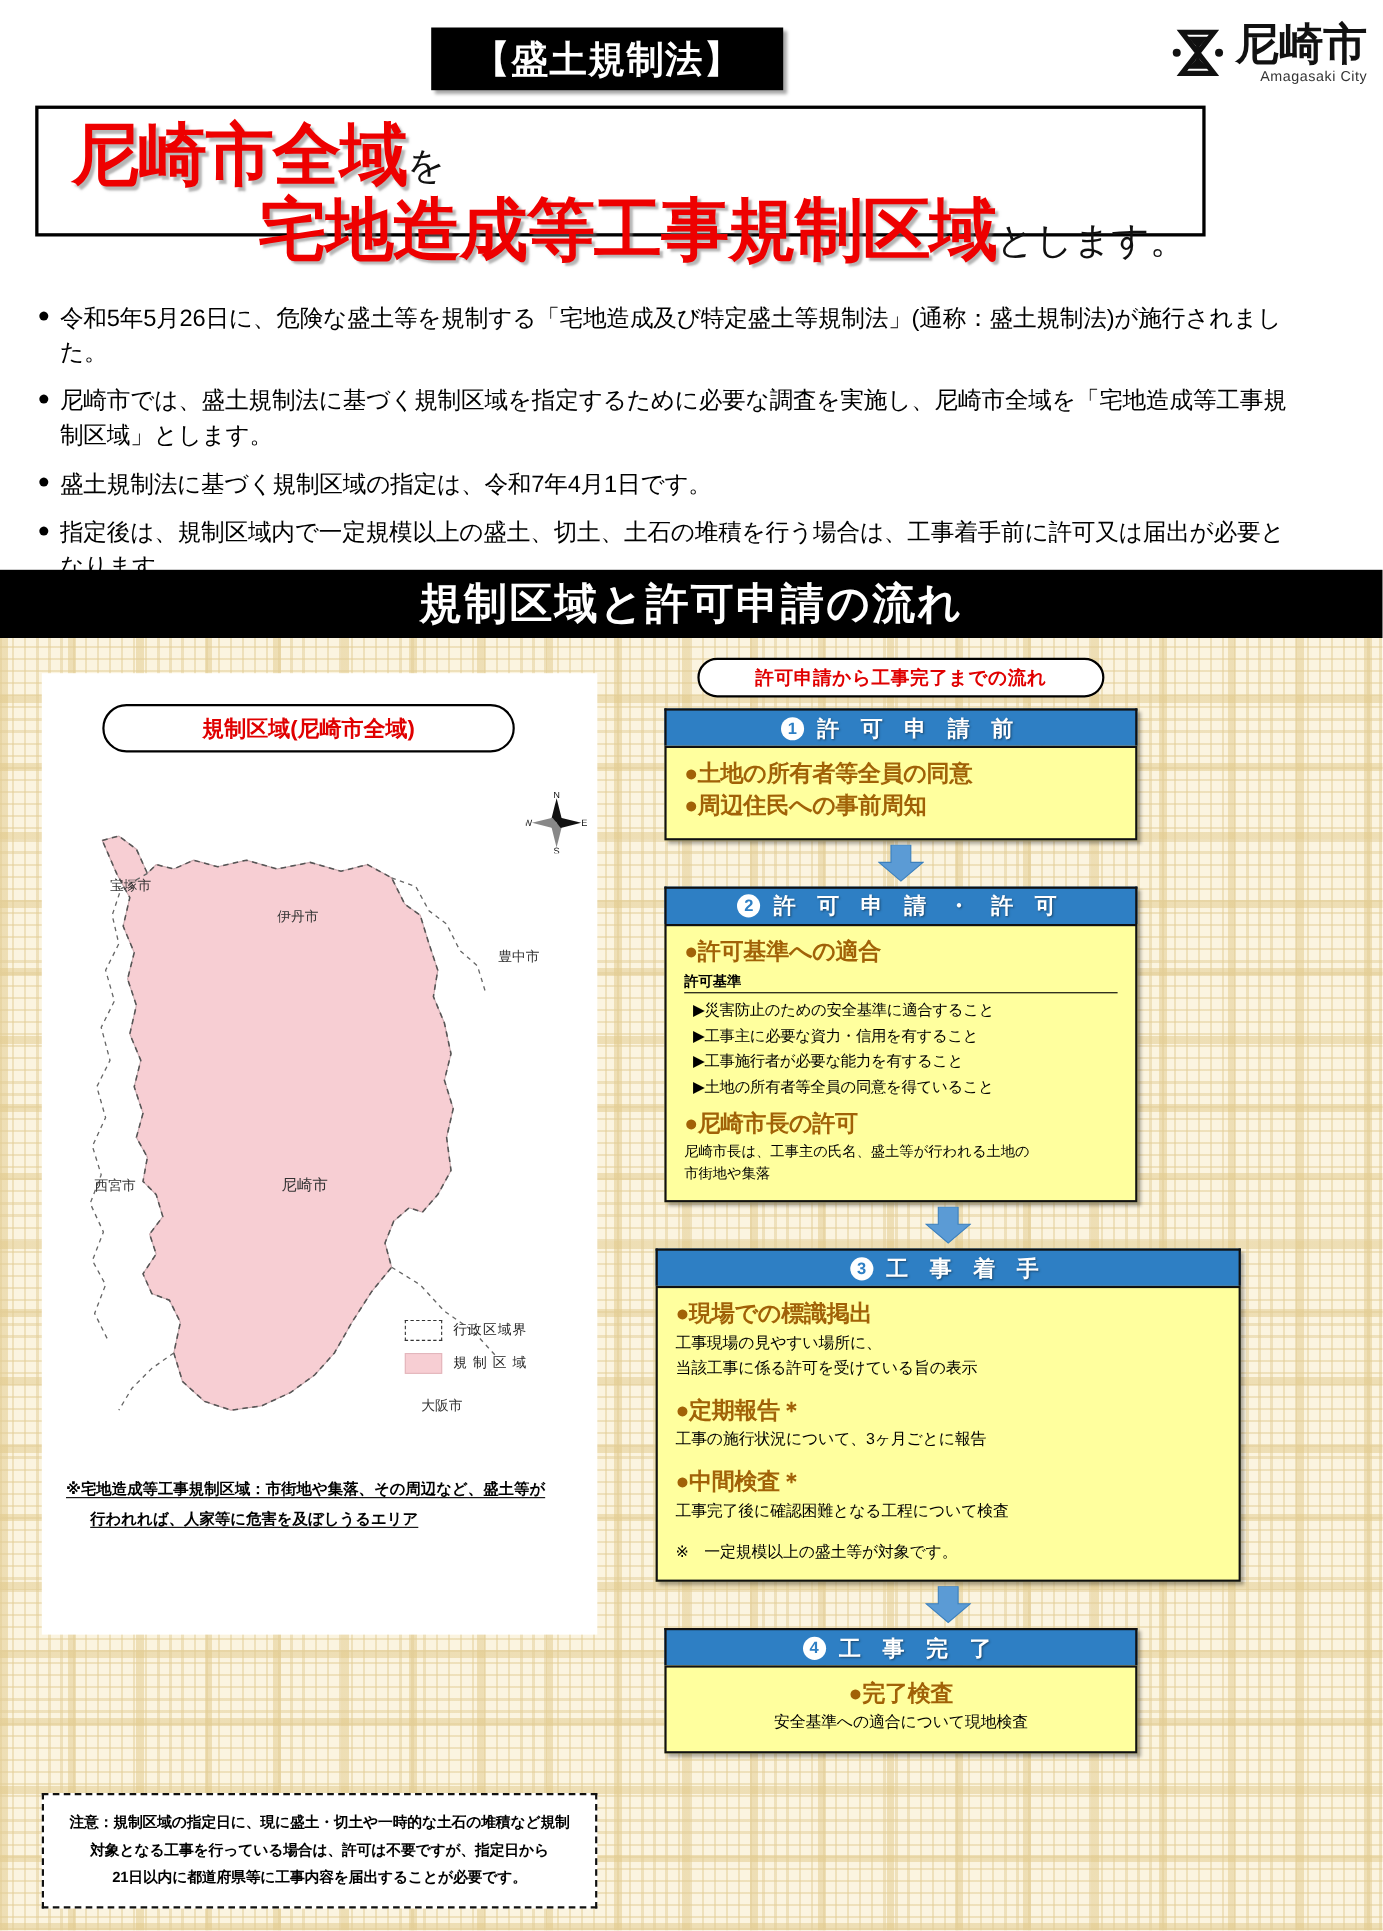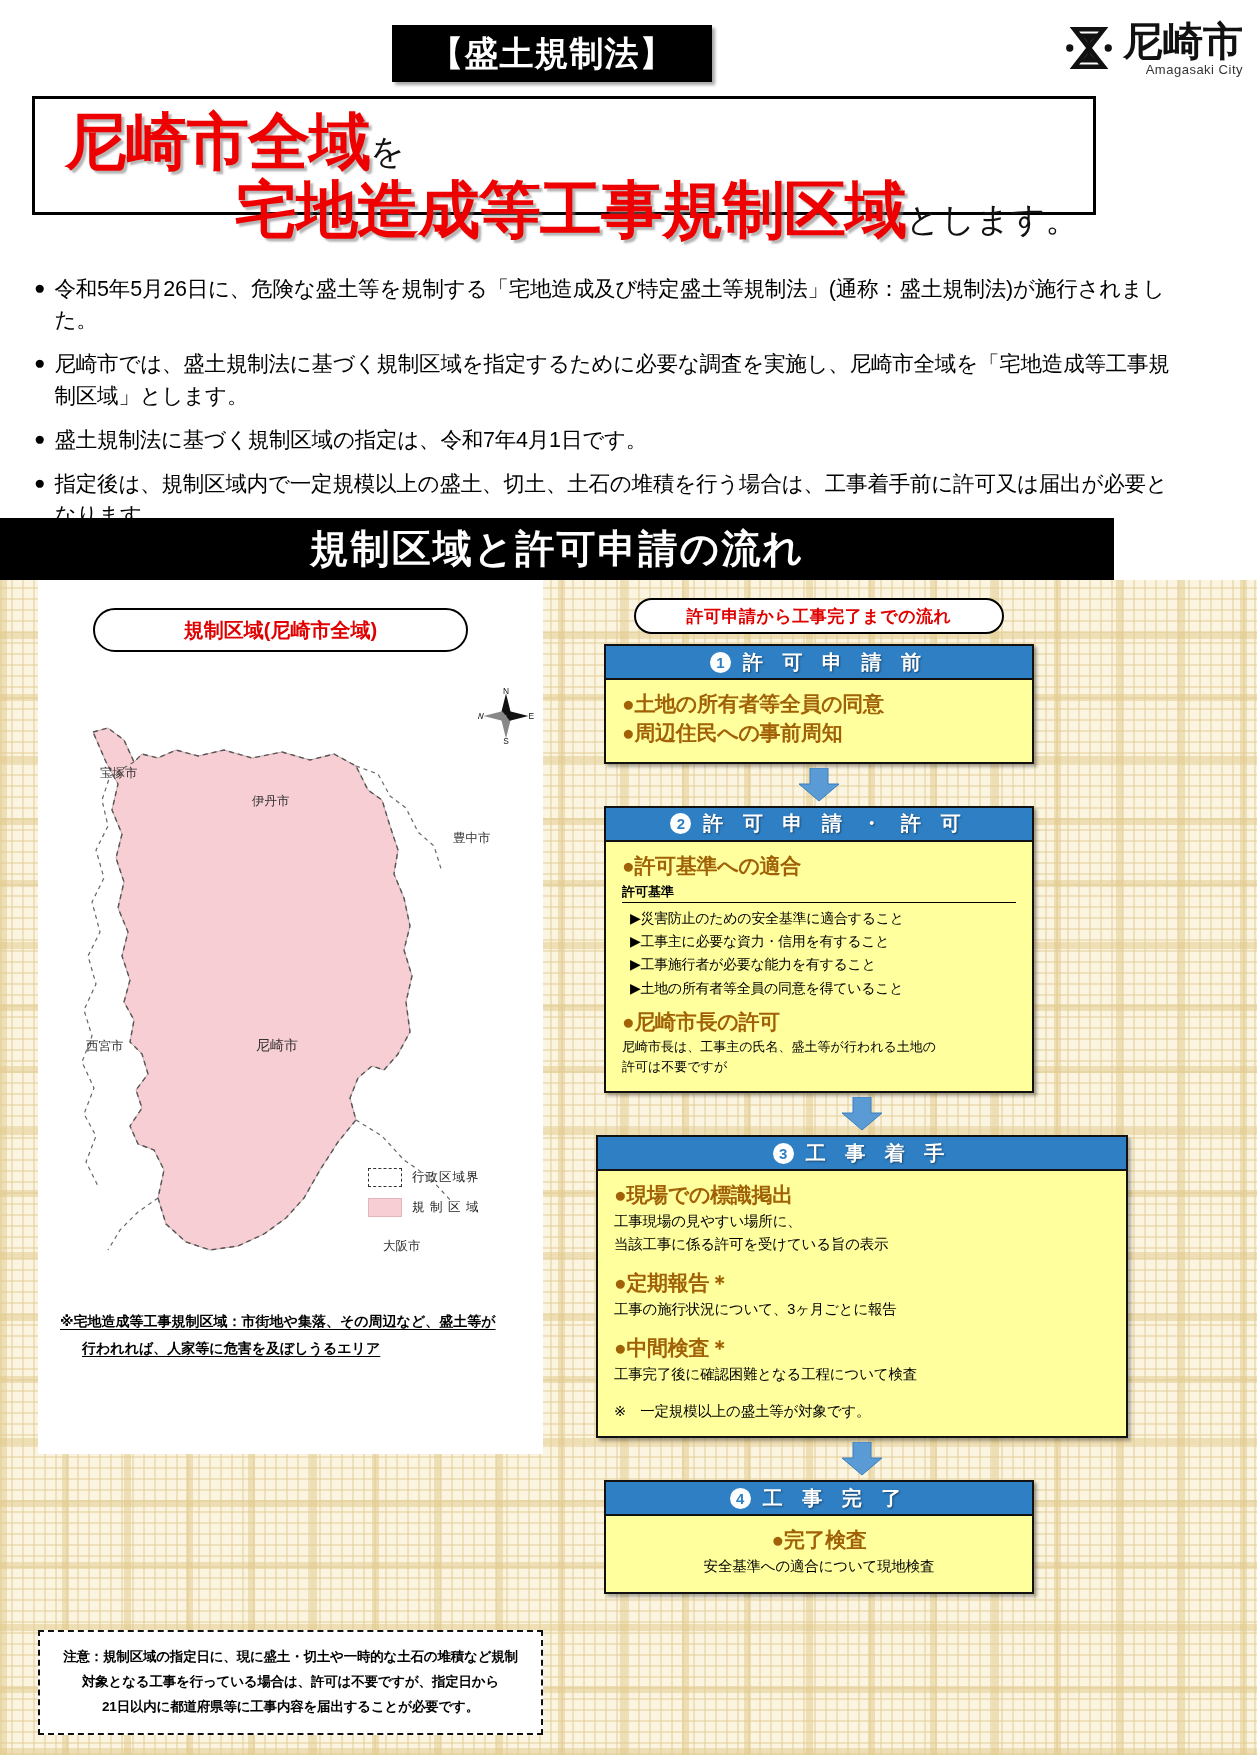--- a/index.html
+++ b/index.html
@@ -55,41 +55,41 @@
 
   
   .bullets { position: absolute; left: 34px; top: 274px; width: 1190px; }
   .bullet { display: flex; margin-bottom: 13px; }
   .bullet-dot { font-size: 19px; line-height: 1.45; margin-right: 9px; color:#000; }
   .bullet-text { font-size: 21.5px; line-height: 1.45; color: #000; max-width: 1124px; letter-spacing: -0.2px; }
 
   
   .section-banner {
     position: absolute; left: 0; top: 518px;
-    width: 1114px; height: 62px;
+    width: 1257px; height: 62px;
     background: #000;
     display: flex; align-items: center; justify-content: center;
   }
   .section-banner span { color: #fff; font-size: 39px; font-weight: bold; letter-spacing: 2px; }
 
   
   .body-area {
     position: absolute; left: 0; top: 580px;
     width: 1257px; height: 1175px;
     background-color: #fbf4e0;
     background-image:
       repeating-linear-gradient(90deg, rgba(226,205,150,0.50) 0 2px, rgba(0,0,0,0) 2px 11px),
       repeating-linear-gradient(0deg, rgba(226,205,150,0.50) 0 2px, rgba(0,0,0,0) 2px 11px),
       repeating-linear-gradient(90deg, rgba(222,196,128,0.45) 0 7px, rgba(0,0,0,0) 7px 62px),
       repeating-linear-gradient(0deg, rgba(222,196,128,0.45) 0 7px, rgba(0,0,0,0) 7px 62px);
   }
 
   
   .map-panel {
-    position: absolute; left: 38px; top: 0;
+    position: absolute; left: 38px; top: 32px;
     width: 505px; height: 874px;
     background: #fff;
   }
   .map-title-pill {
     position: absolute; left: 55px; top: 28px;
     width: 375px; height: 44px;
     background: #fff; border: 2.5px solid #000; border-radius: 23px;
     display: flex; align-items: center; justify-content: center;
   }
   .map-title-pill span { color: #e00000; font-size: 20px; font-weight: bold; }
@@ -348,21 +348,21 @@
         <div class="step-body">
           <div class="sb-main">●許可基準への適合</div>
           <span class="crit-label">許可基準</span>
           <div class="crit-item">▶災害防止のための安全基準に適合すること</div>
           <div class="crit-item">▶工事主に必要な資力・信用を有すること</div>
           <div class="crit-item">▶工事施行者が必要な能力を有すること</div>
           <div class="crit-item">▶土地の所有者等全員の同意を得ていること</div>
           <div class="gap-s"></div>
           <div class="sb-main">●尼崎市長の許可</div>
           <div class="sb-small">尼崎市長は、工事主の氏名、盛土等が行われる土地の</div>
-          <div class="sb-small">許可は不要ですが</div>
+          <div class="sb-small">市街地や集落</div>
         </div>
       </div>
 
       <div class="arrow-down arr3">
         <svg width="42" height="34" viewBox="0 0 42 34">
           <path d="M12 0 H30 V16 H41 L21 33 L1 16 H12 Z" fill="#5b9bd5" stroke="#3a7fbd" stroke-width="1"></path>
         </svg>
       </div>
 
       <div class="step w3">

